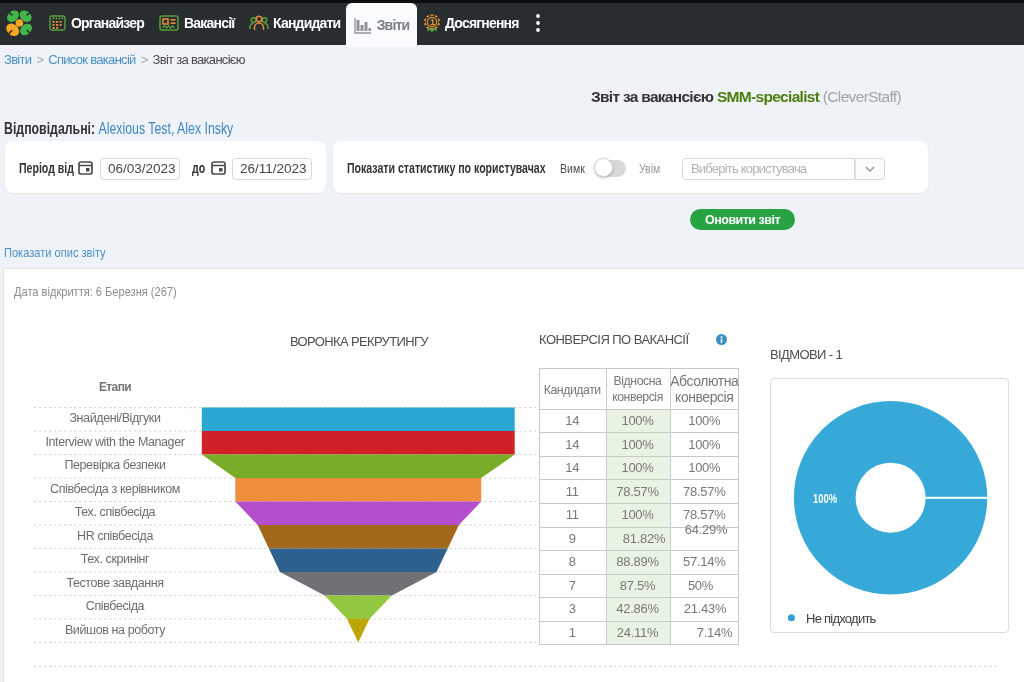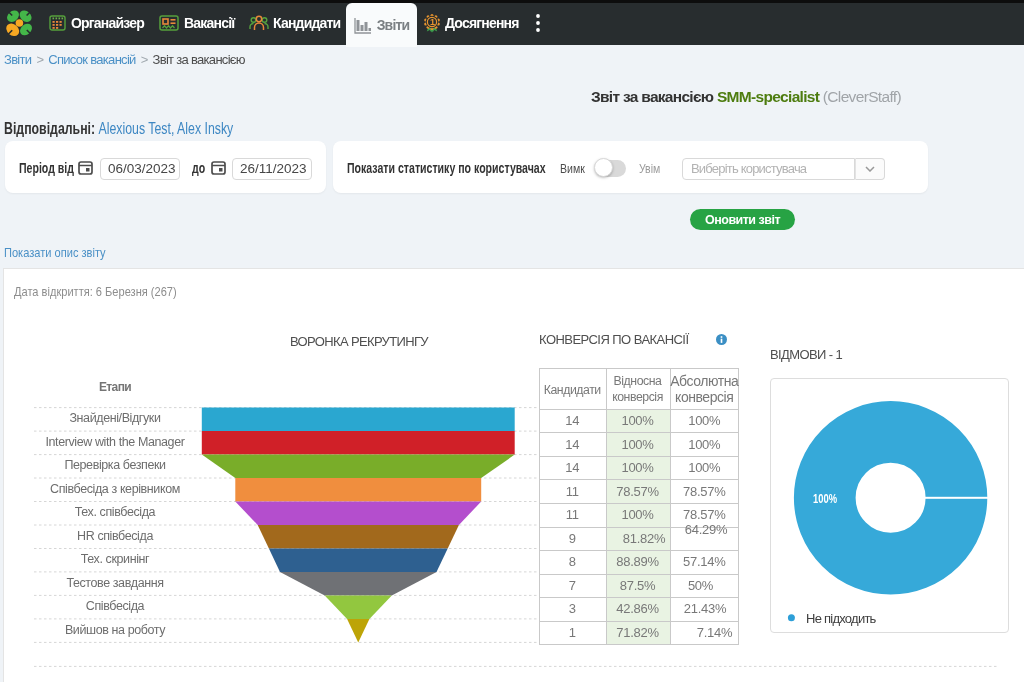--- a/index.html
+++ b/index.html
@@ -323,21 +323,21 @@
 <div class="tcell" style="left:539px;top:554.2px;width:66.5px">8</div>
 <div class="tcell" style="left:605.5px;top:554.2px;width:64.0px">88.89%</div>
 <div class="tcell" style="left:669.5px;top:554.2px;width:69.5px">57.14%</div>
 <div class="tcell" style="left:539px;top:577.7px;width:66.5px">7</div>
 <div class="tcell" style="left:605.5px;top:577.7px;width:64.0px">87.5%</div>
 <div class="tcell" style="left:669.5px;top:577.7px;width:62px">50%</div>
 <div class="tcell" style="left:539px;top:601.2px;width:66.5px">3</div>
 <div class="tcell" style="left:605.5px;top:601.2px;width:64.0px">42.86%</div>
 <div class="tcell" style="left:669.5px;top:601.2px;width:71px">21.43%</div>
 <div class="tcell" style="left:539px;top:624.7px;width:66.5px">1</div>
-<div class="tcell" style="left:605.5px;top:624.7px;width:64.0px">71.82%</div>
+<div class="tcell" style="left:605.5px;top:624.7px;width:64.0px">24.11%</div>
 <div class="tcell" style="left:669.5px;top:624.7px;width:90px">7.14%</div>
 
 <div class="abs" id="dcard"></div>
 <svg class="abs" style="left:770px;top:378px" width="239" height="255" viewBox="0 0 239 255">
   <circle cx="120.6" cy="119.8" r="65.85" fill="none" stroke="#36a9d9" stroke-width="61.7"></circle>
   <rect x="155" y="118.8" width="63" height="2" fill="#fff"></rect>
   <text x="43" y="124.5" font-size="13" font-weight="bold" fill="#fff" font-family="Liberation Sans, sans-serif" textLength="24" lengthAdjust="spacingAndGlyphs">100%</text>
   <circle cx="21.4" cy="239.7" r="3.5" fill="#2d9fd8"></circle>
 </svg>
 <div class="abs" id="legend">Не підходить</div>

